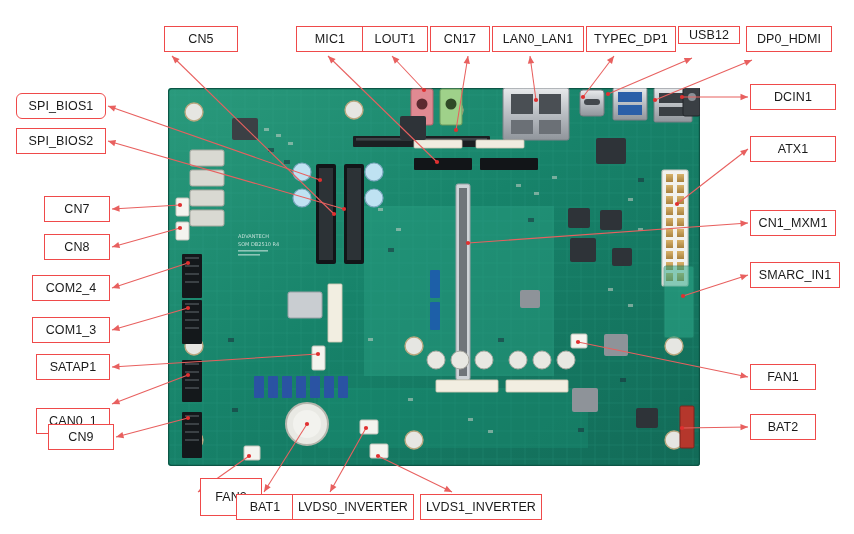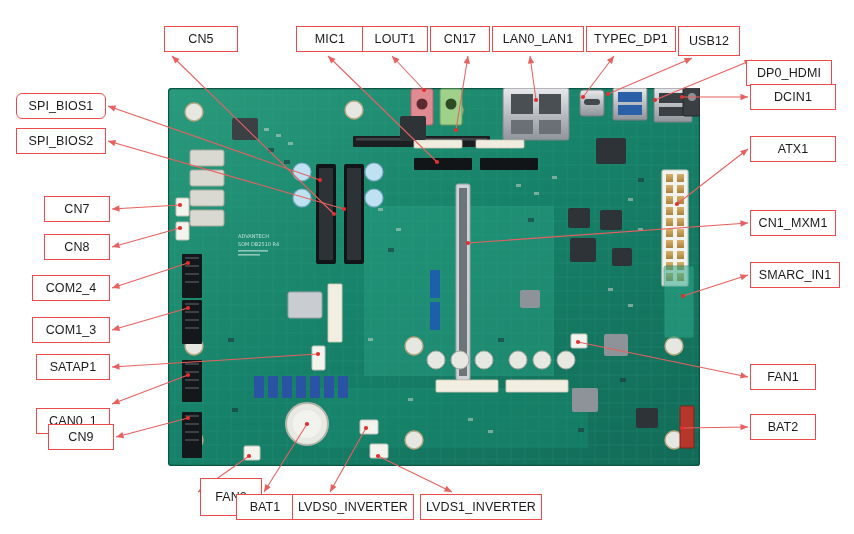--- a/index.html
+++ b/index.html
@@ -404,22 +404,22 @@
       <circle cx="378" cy="456" r="2.1" class="anchor-dot"></circle>
     </svg>
 
   <div id="callout-layer">
       <div class="callout" style="left: 164px; top: 26px; width: 74px; height: 26px;">CN5</div>
       <div class="callout" style="left: 296px; top: 26px; width: 68px; height: 26px;">MIC1</div>
       <div class="callout" style="left: 362px; top: 26px; width: 66px; height: 26px;">LOUT1</div>
       <div class="callout" style="left: 430px; top: 26px; width: 60px; height: 26px;">CN17</div>
       <div class="callout" style="left: 492px; top: 26px; width: 92px; height: 26px;">LAN0_LAN1</div>
       <div class="callout" style="left: 586px; top: 26px; width: 90px; height: 26px;">TYPEC_DP1</div>
-      <div class="callout" style="left: 678px; top: 26px; width: 62px; height: 30px;">USB12</div>
-      <div class="callout" style="left: 746px; top: 26px; width: 86px; height: 26px; margin-top: 34px;">DP0_HDMI</div>
+      <div class="callout" style="left: 678px; top: 26px; width: 62px; height: 18px;">USB12</div>
+      <div class="callout" style="left: 746px; top: 26px; width: 86px; height: 26px;">DP0_HDMI</div>
       <div class="callout" style="left: 750px; top: 84px; width: 86px; height: 26px;">DCIN1</div>
       <div class="callout" style="left: 750px; top: 136px; width: 86px; height: 26px;">ATX1</div>
       <div class="callout" style="left: 750px; top: 210px; width: 86px; height: 26px;">CN1_MXM1</div>
       <div class="callout" style="left: 750px; top: 262px; width: 90px; height: 26px;">SMARC_IN1</div>
       <div class="callout" style="left: 750px; top: 364px; width: 66px; height: 26px;">FAN1</div>
       <div class="callout" style="left: 750px; top: 414px; width: 66px; height: 26px;">BAT2</div>
       <div class="callout" style="left: 16px; top: 93px; width: 90px; height: 26px; border-radius: 6px;">SPI_BIOS1</div>
       <div class="callout" style="left: 16px; top: 128px; width: 90px; height: 26px;">SPI_BIOS2</div>
       <div class="callout" style="left: 44px; top: 196px; width: 66px; height: 26px;">CN7</div>
       <div class="callout" style="left: 44px; top: 234px; width: 66px; height: 26px;">CN8</div>

